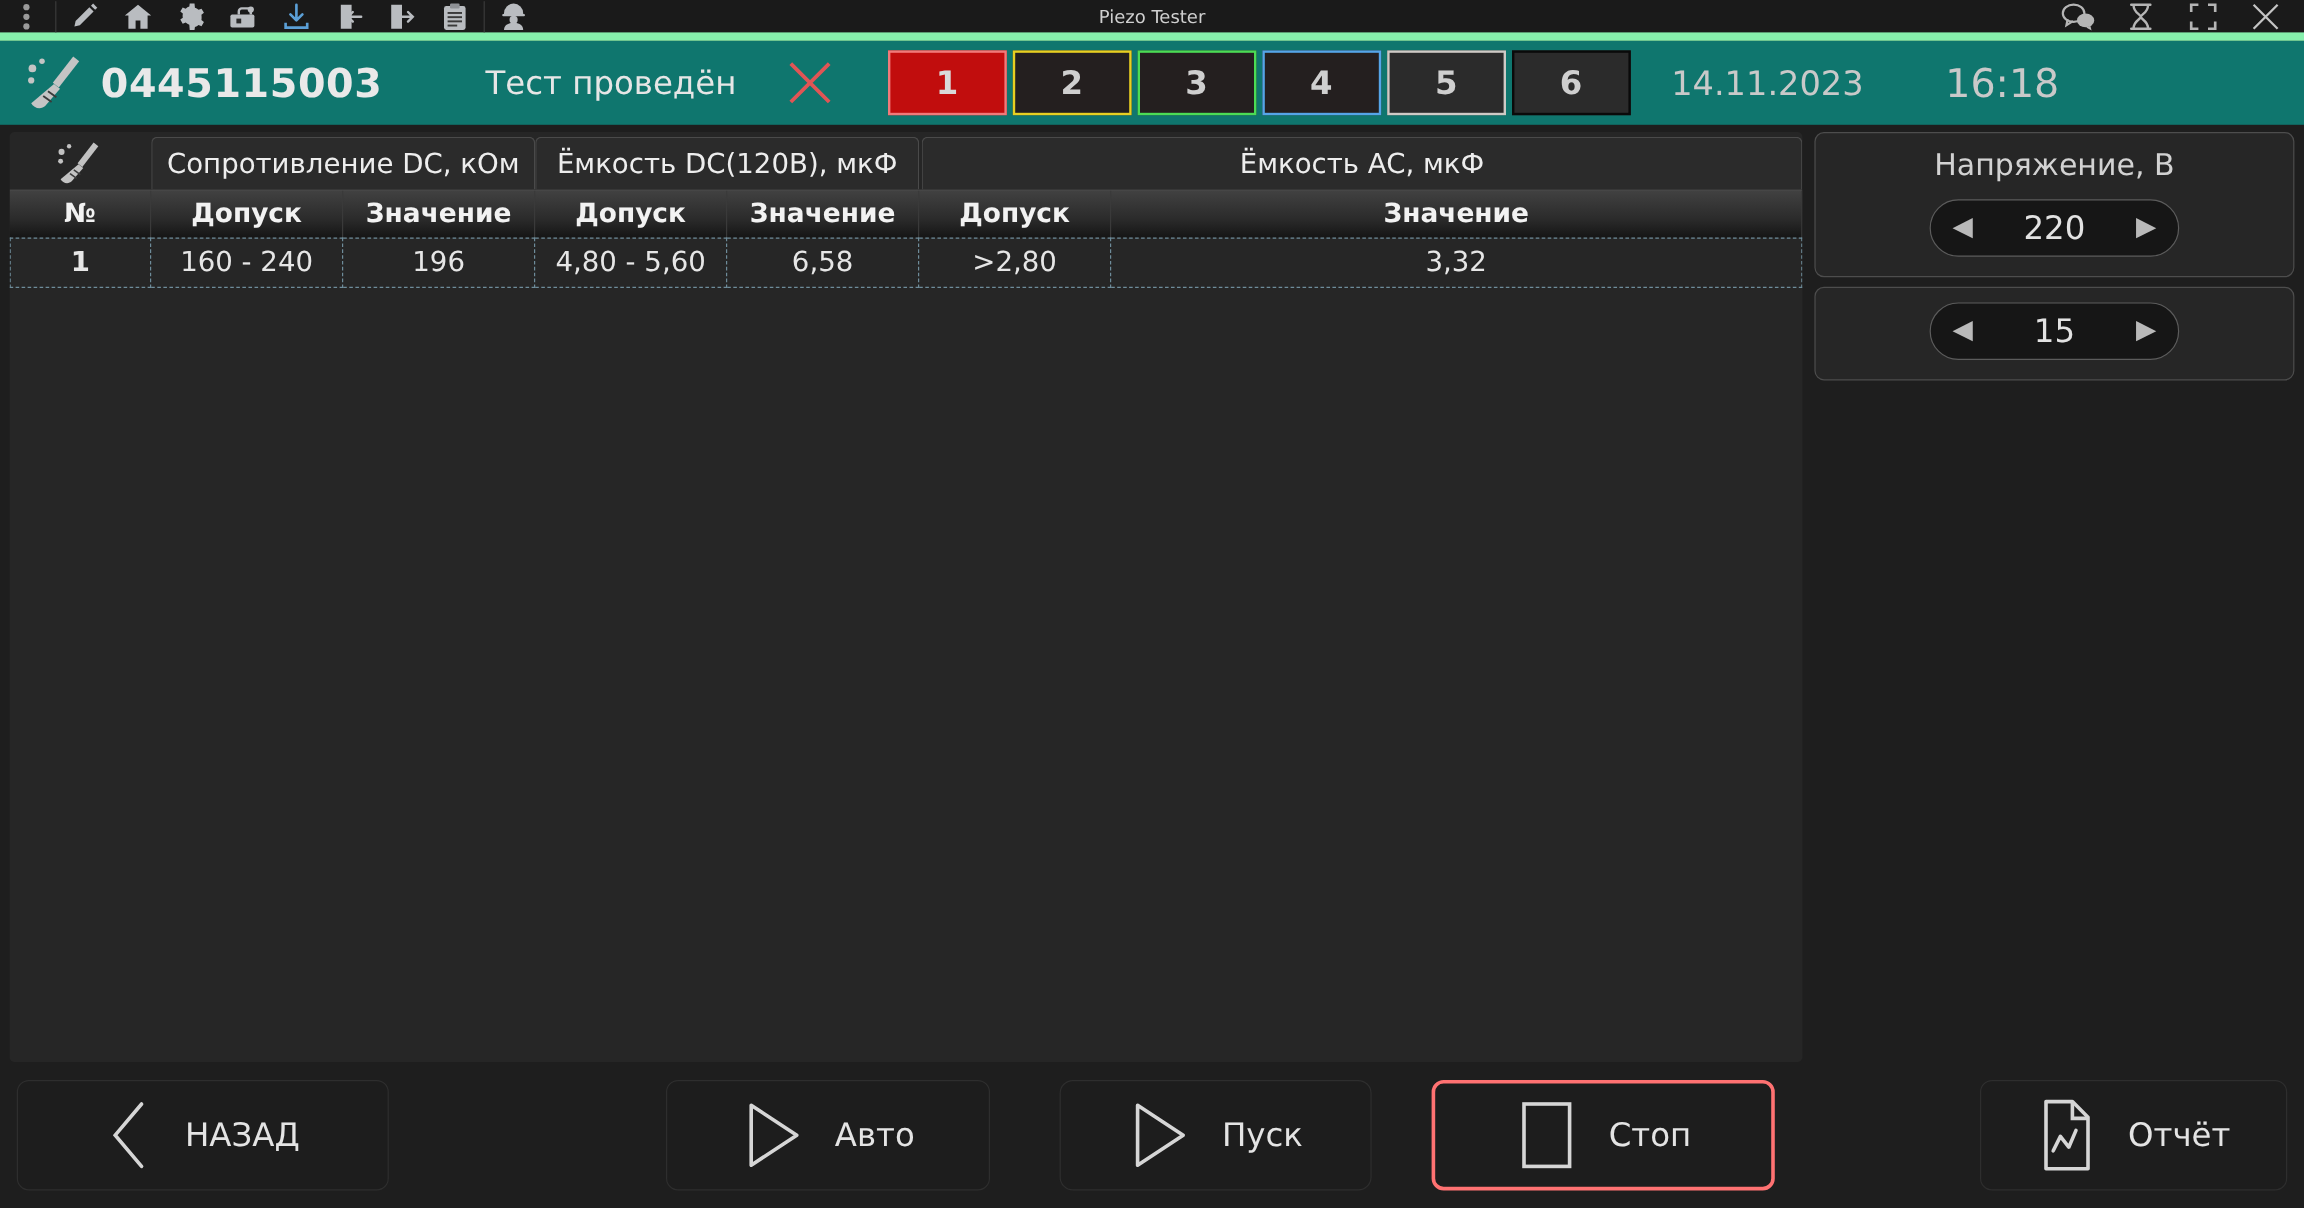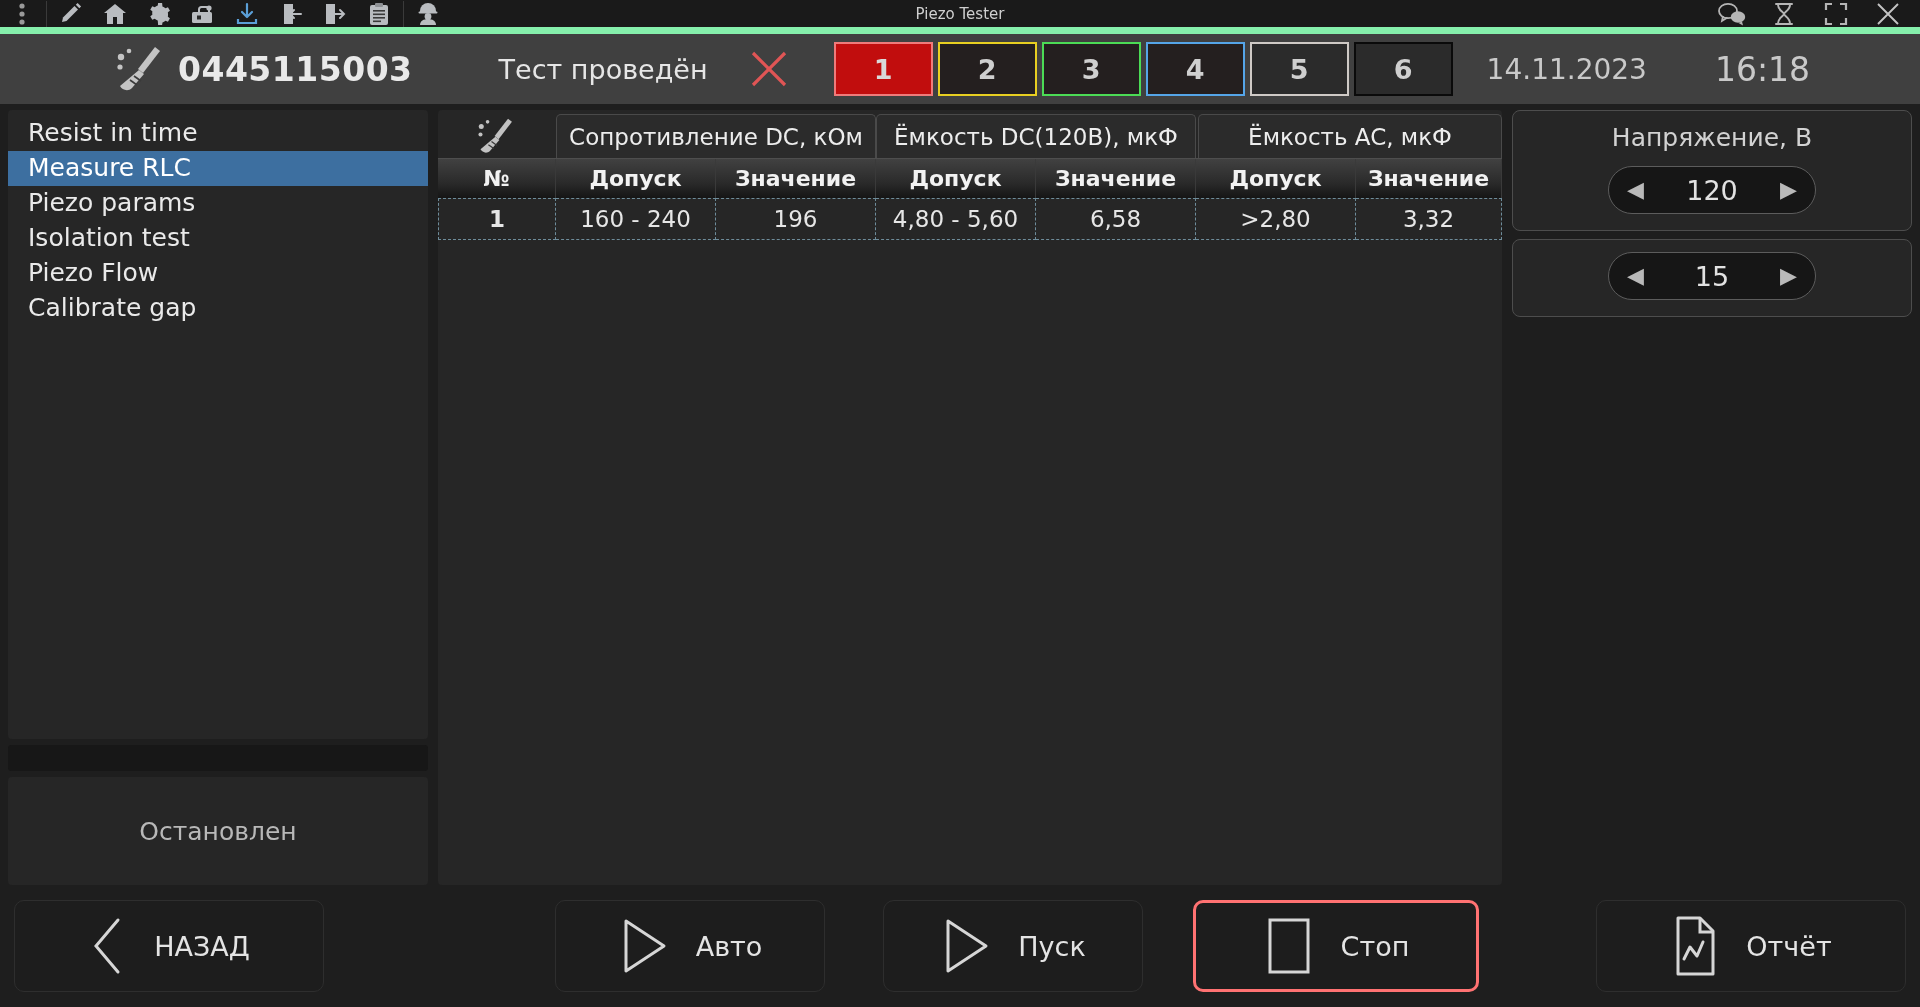--- a/index.html
+++ b/index.html
@@ -26,22 +26,22 @@
   .tb-sep{ width:1px; height:26px; background:#3a3a3a; margin:0 2px; }
   .tb-title{
     position:absolute; left:0; right:0; text-align:center; font-size:15px;
     color:#cfcfcf; pointer-events:none;
   }
   .tb-right{ margin-left:auto; display:flex; align-items:center; height:34px; padding-right:6px; }
   .tb-right .tb-icon{ width:52px; color:#b5b5b5; }
 
   
   .header{
-    height:70px; background:#404040; display:flex; align-items:center; flex:none;
-    padding:0 16px 0 14px; gap:0;justify-content:center;
+    height:70px; background:#0f766e; display:flex; align-items:center; flex:none;
+    padding:0 16px 0 14px; gap:0;
   }
   .broom{ width:66px; display:flex; align-items:center; justify-content:center; color:#c4c4c4; }
   .partno{ font-size:33px; font-weight:bold; color:#e9e9e9; letter-spacing:.5px; margin-left:4px; }
   .teststatus{ font-size:27px; font-weight:normal; color:#e6e6e6; margin-left:86px; }
   .xbtn{
     width:66px; height:58px; margin-left:28px; display:flex;
     align-items:center; justify-content:center;
   }
   .numbtns{ display:flex; align-items:center; gap:5px; margin-left:32px; }
   .numbtn{
@@ -145,21 +145,21 @@
   }
   .fbtn{
     height:92px; background:#1d1d1d; border:1px solid #2e2e2e; border-radius:10px;
     display:flex; align-items:center; justify-content:center; gap:26px;
     color:#e4e4e4; font-size:27px;
   }
   .fbtn.back{ width:310px; }
   .fbtn.auto{ width:270px; }
   .fbtn.start{ width:260px;border-radius:11px; }
   .fbtn.stop{ width:286px; border:3px solid #ff7272; }
-  .fbtn.report{ width:310px; }
+  .fbtn.report{ width:256px; }
   .fbtn .ficon{ display:flex; align-items:center; justify-content:center; color:#d6d6d6; }
   .gap-a{ width:215px; }
   .gap-b{ width:42px; }
   .gap-c{ width:34px; }
   .spacer{ flex:1; }
 </style>
 </head>
 <body>
 
 <div class="app">
@@ -298,32 +298,20 @@
       <div class="numbtn n4">4</div>
       <div class="numbtn n5">5</div>
       <div class="numbtn n6">6</div>
     </div>
     <div class="hdr-date">14.11.2023</div>
     <div class="hdr-time">16:18</div>
   </div>
 
   <div class="body">
 
-    <div class="sidebar">
-      <div class="menu">
-        <div class="menu-item">Resist in time</div>
-        <div class="menu-item sel">Measure RLC</div>
-        <div class="menu-item">Piezo params</div>
-        <div class="menu-item">Isolation test</div>
-        <div class="menu-item">Piezo Flow</div>
-        <div class="menu-item">Calibrate gap</div>
-      </div>
-      <div class="progress"></div>
-      <div class="statusbox">Остановлен</div>
-    </div>
 
     <div class="tablewrap">
       <div class="grouprow">
         <div class="gr-broom">
           <svg width="44" height="40" viewBox="0 0 56 50">
             <circle cx="8" cy="13" r="3.2" fill="#c2c2c2"></circle>
             <circle cx="16" cy="7" r="2.3" fill="#c2c2c2"></circle>
             <circle cx="7" cy="23" r="2.6" fill="#c2c2c2"></circle>
             <path d="M42 3l5 4-17 22-5-4z" fill="#c2c2c2"></path>
             <path d="M26 26l5 4-12 14c-4 4-10 2-12-2l19-16z" fill="#c2c2c2"></path>
@@ -357,21 +345,21 @@
       </div>
 
       <div class="tablefill"></div>
     </div>
 
     <div class="params">
       <div class="pcard">
         <div class="plabel">Напряжение, В</div>
         <div class="spinner">
           <div class="spin-arrow">◀</div>
-          <div class="spin-val">120</div>
+          <div class="spin-val">220</div>
           <div class="spin-arrow">▶</div>
         </div>
       </div>
       <div class="pcard">
         <div class="spinner">
           <div class="spin-arrow">◀</div>
           <div class="spin-val">15</div>
           <div class="spin-arrow">▶</div>
         </div>
       </div>

